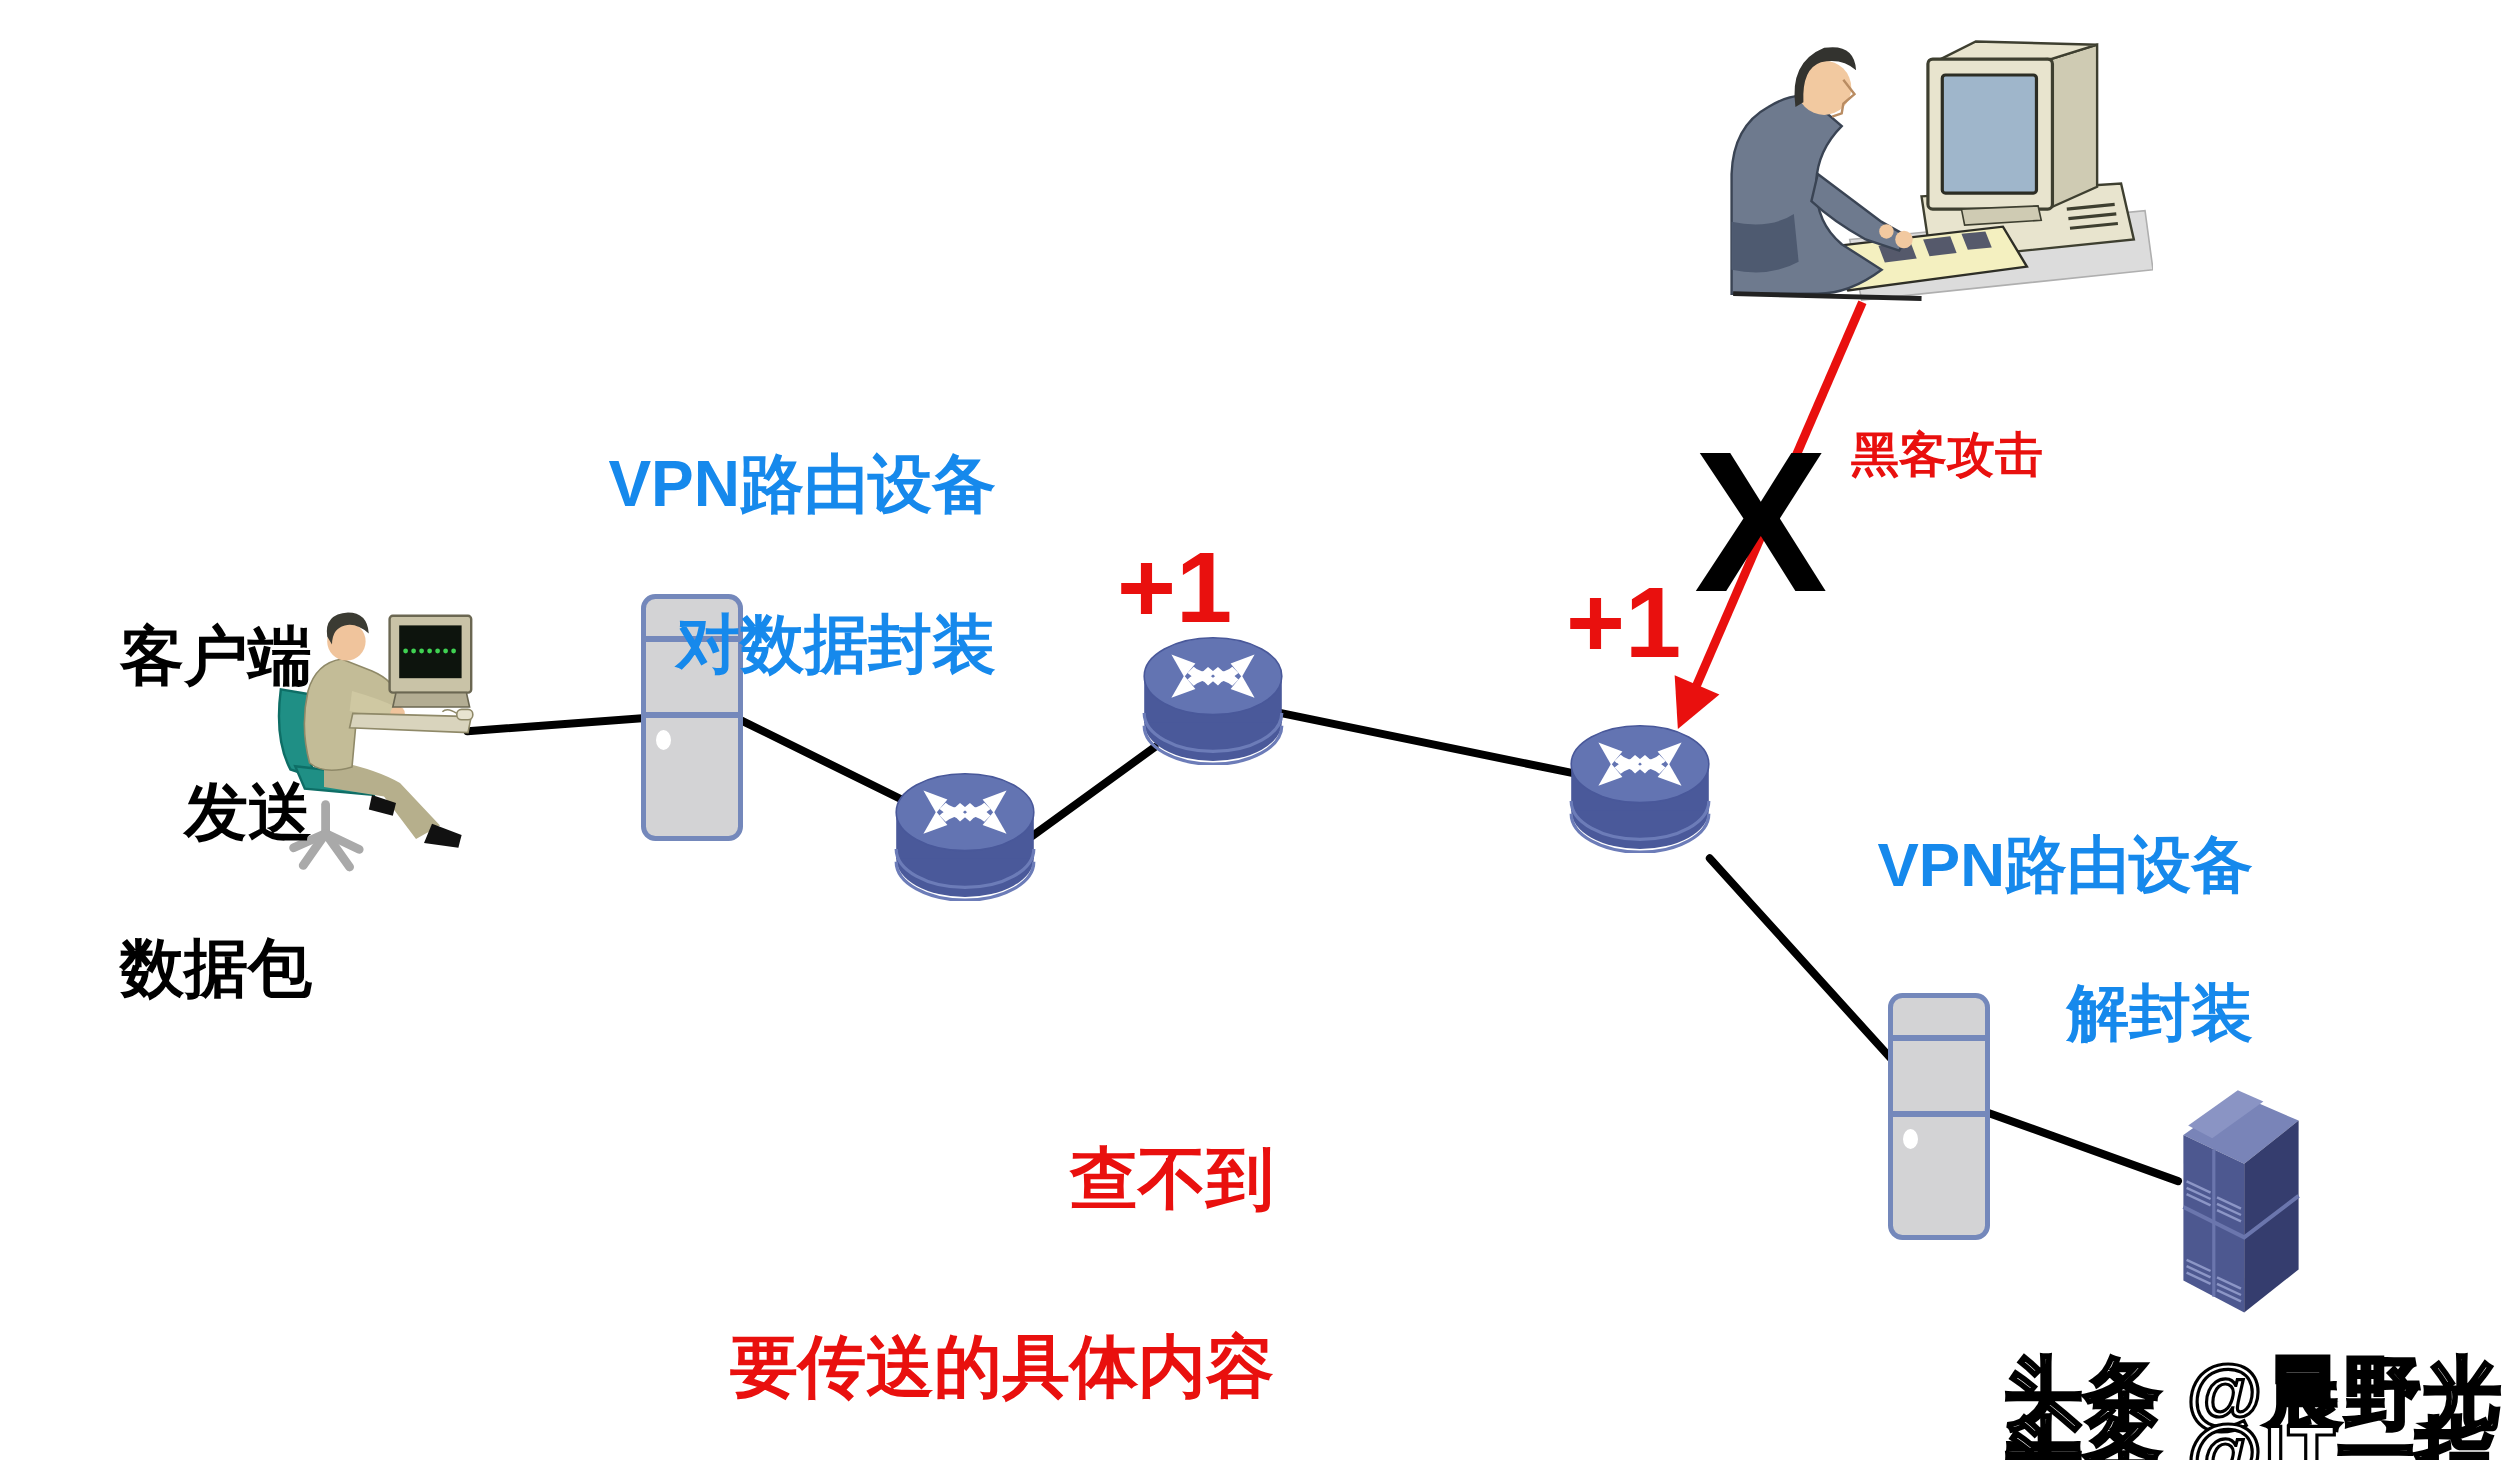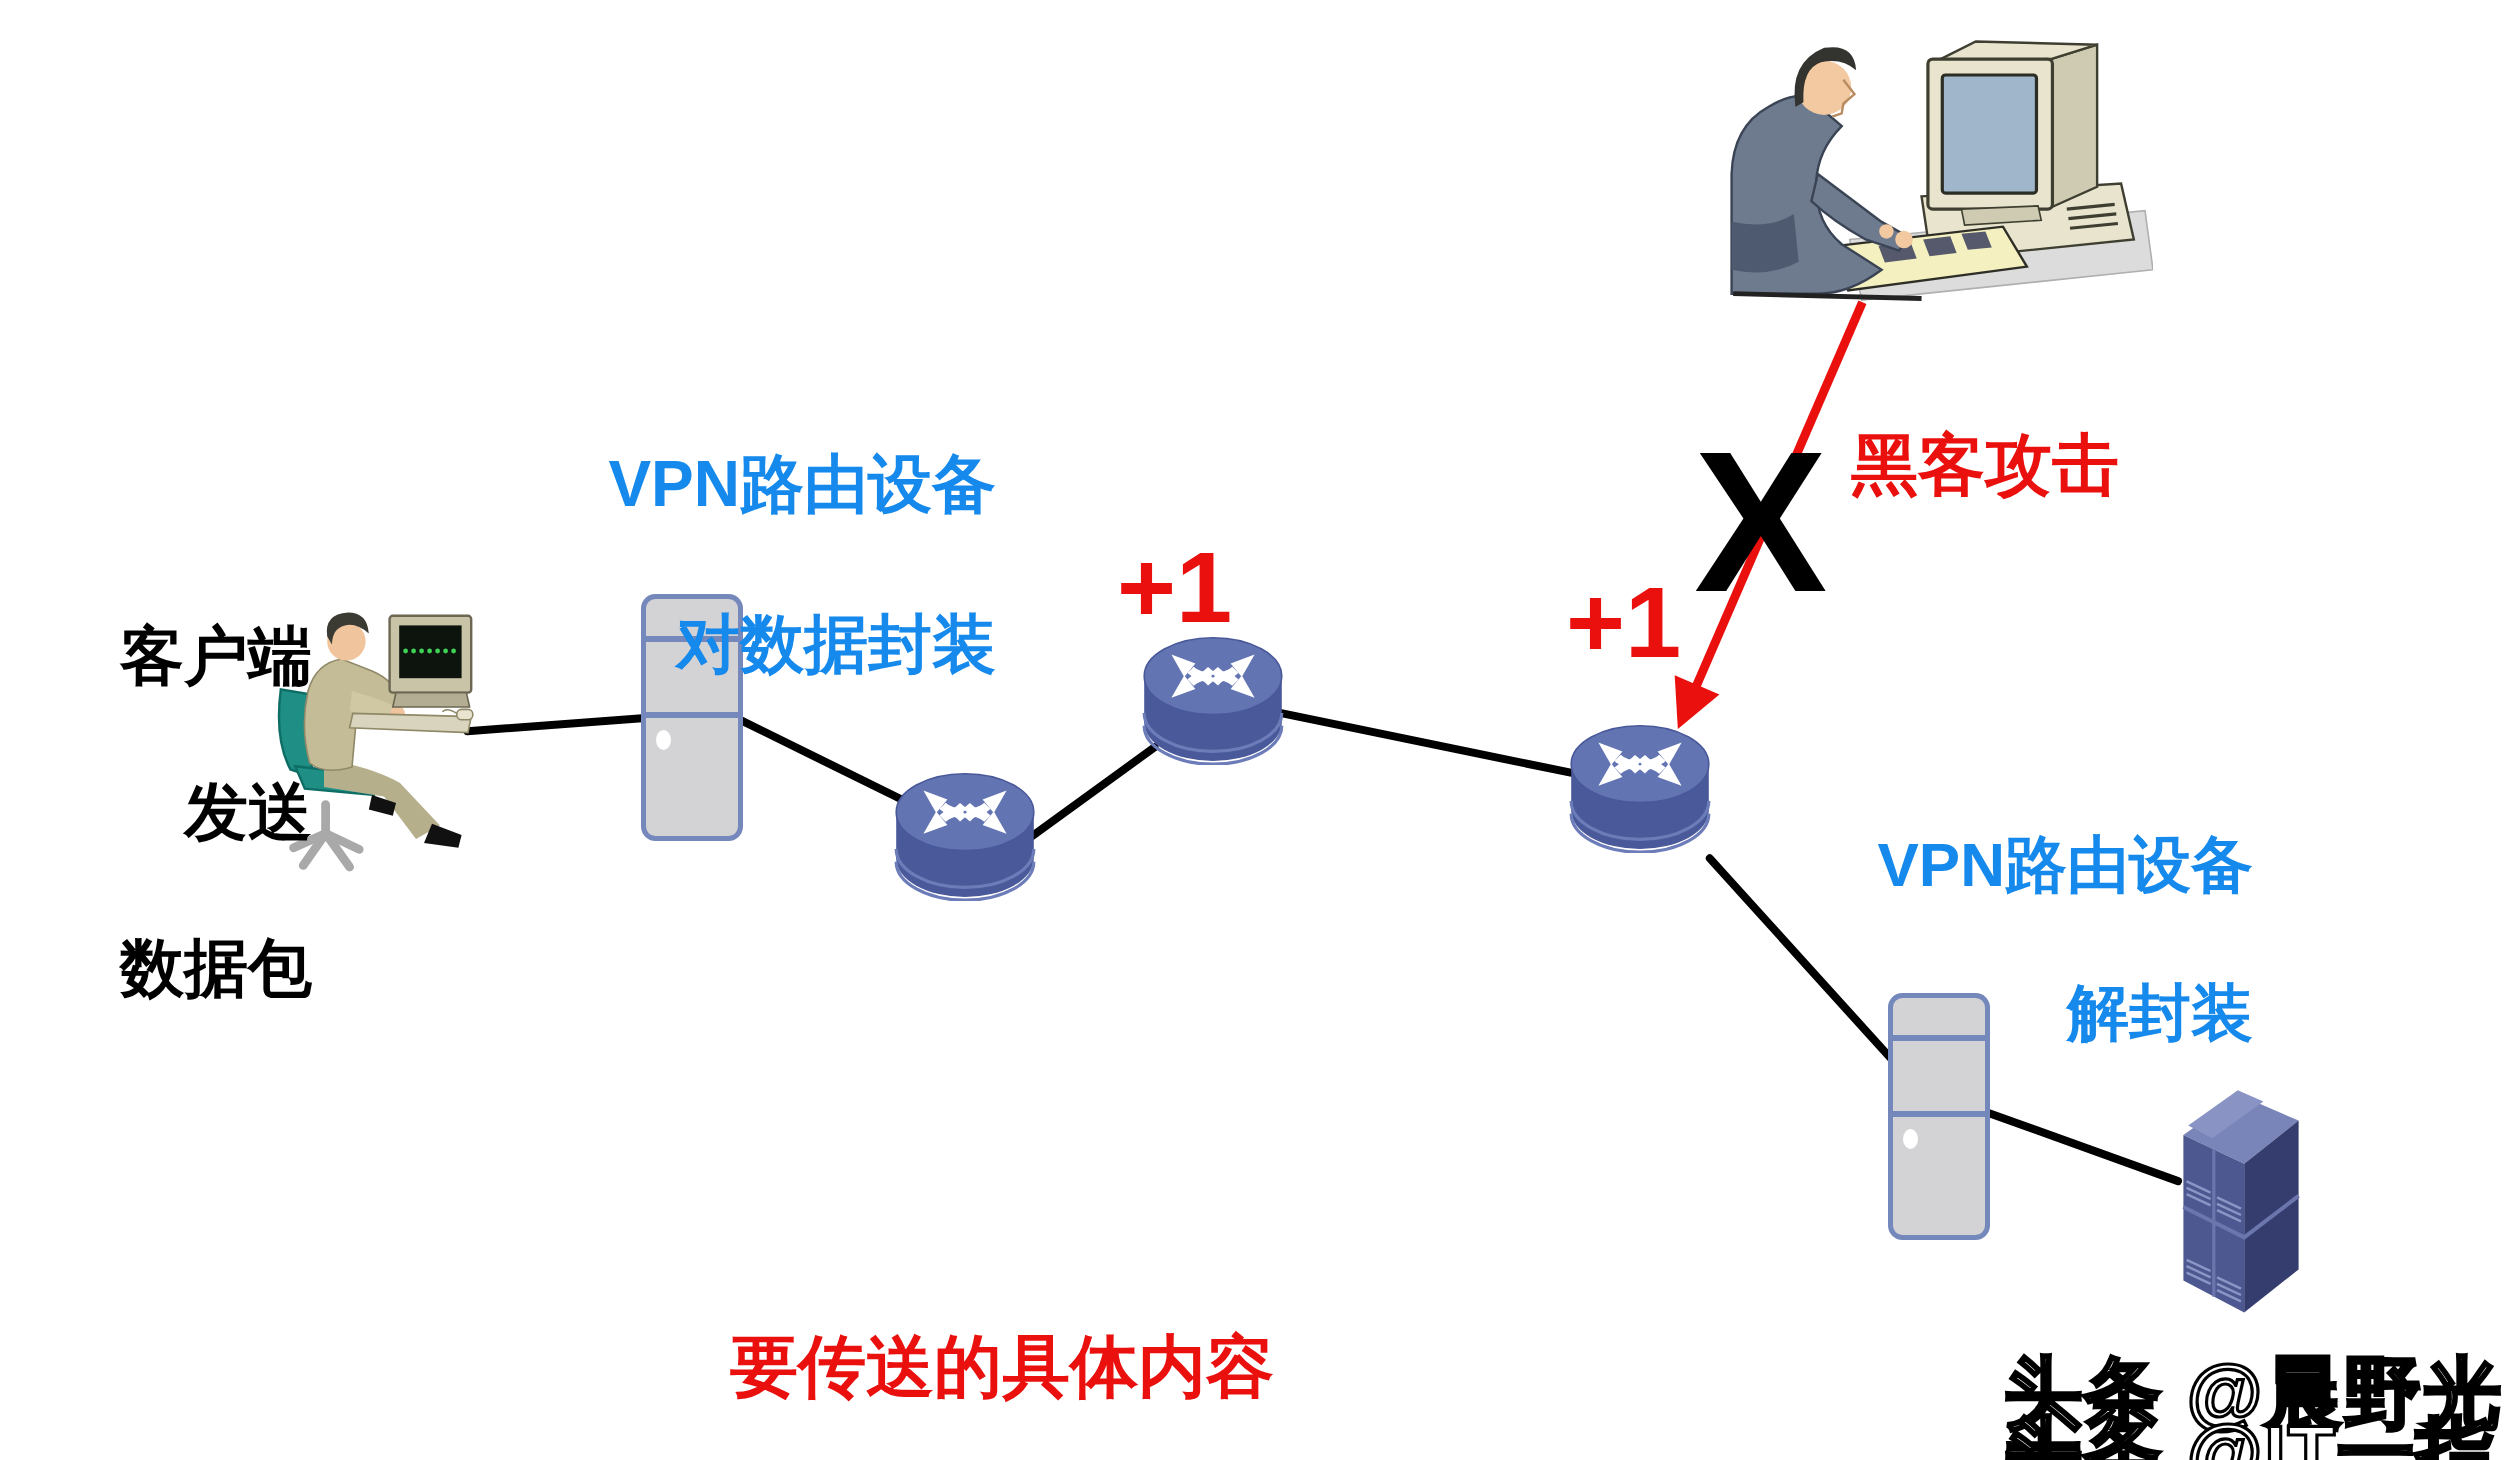--- a/index.html
+++ b/index.html
@@ -13,21 +13,21 @@
   .center{text-align:right;}
   
   .client-label{left:8px;top:617px;width:304px;font-size:64px;line-height:78px;color:var(--text-black,#000);}
   .vpn1-label{left:437px;top:444px;width:559px;font-size:64px;line-height:80px;color:var(--accent-blue,#1689EC);}
   .vpn2-label{left:1758px;top:828px;width:495px;font-size:62px;line-height:74px;color:var(--accent-blue,#1689EC);}
   .encap-note{left:715px;top:943px;width:559px;font-size:68px;line-height:94px;color:var(--alert-red,#E9100E);}
   .plus-one{font-size:101px;color:var(--alert-red,#E9100E);font-weight:700;line-height:1;}
   .plus-a{left:1117px;top:537px;}
   .plus-b{left:1566px;top:572px;}
   .x-mark{left:1694px;top:422px;font-size:200px;line-height:1;font-weight:700;color:#000;}
-  .hacker-label{left:1851px;top:431px;font-size:67px;line-height:1;color:var(--alert-red,#E9100E);}
+  .hacker-label{left:1851px;top:431px;font-size:48px;line-height:1;color:var(--alert-red,#E9100E);}
   .watermark{font-size:78px;font-weight:700;color:#fff;-webkit-text-stroke:3.2px #000;line-height:1;letter-spacing:1.6px;}
   .wm1{left:2004px;top:1354px;}
   .wm2{left:2004px;top:1414px;}
   
   .server{width:102px;height:247px;background:var(--server-fill,#D3D3D5);
     border:5.6px solid var(--server-border,#7488BB);border-radius:14.4px;box-sizing:border-box;}
   .server .div1,.server .div2{position:absolute;left:0;right:0;height:5.6px;background:var(--server-border,#7488BB);}
   .server .div1{top:37px;}
   .server .div2{top:113px;}
   .server .dot{position:absolute;left:10.4px;top:131px;width:15px;height:20px;background:#fff;border-radius:50%;}
@@ -229,21 +229,21 @@
     <path d="M152,62 L166,80 L152,92 L150,104 L138,108" fill="none" stroke="#B98C62" stroke-width="3"></path>
     <path d="M92,96 Q84,40 128,22 Q166,16 168,50 Q150,34 124,40 Q100,48 102,90 Z" fill="#33332F"></path>
     <path d="M120,180 Q160,210 200,240 L232,258 L222,276 L180,262 Q140,240 112,214 Z" fill="#6E7A8E" stroke="#3A4454" stroke-width="3"></path>
     <circle cx="228" cy="262" r="11" fill="#F2C9A0"></circle>
     <circle cx="206" cy="252" r="9" fill="#F2C9A0"></circle>
     <path d="M14,330 L250,336" stroke="#222222" stroke-width="6"></path>
   </svg>
 </div>
 
 <div class="abs lbl center encap-note z3"><br>
-<br>
+<span>查不到</span><br>
 <span>要传送的具体内容</span></div>
 
 <div class="abs lbl center vpn2-label z3"><span>VPN路由设备</span><br>
 <span>解封装</span></div>
 
 <div class="abs server srv2 z2">
   <div class="div1"></div>
   <div class="div2"></div>
   <div class="dot"></div>
 </div>

